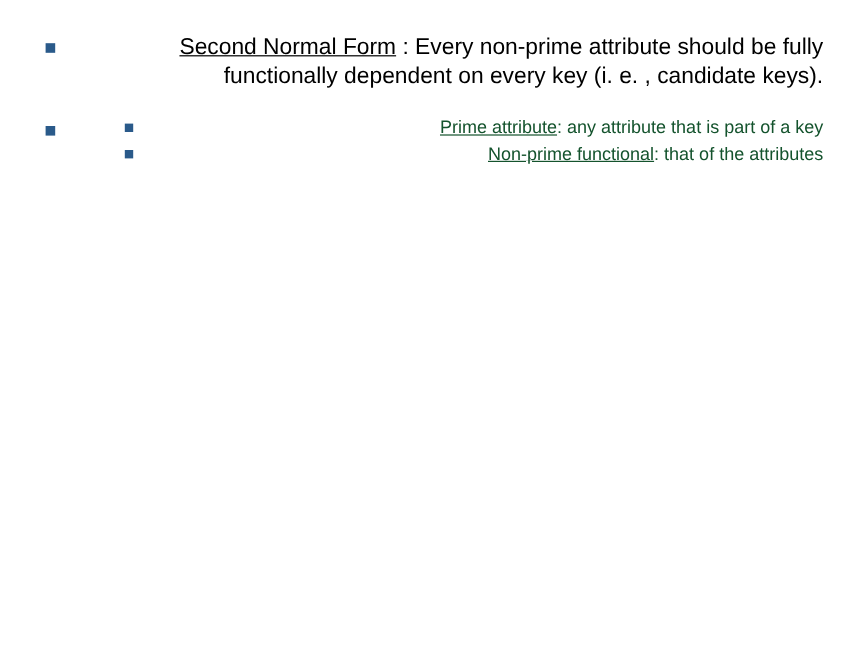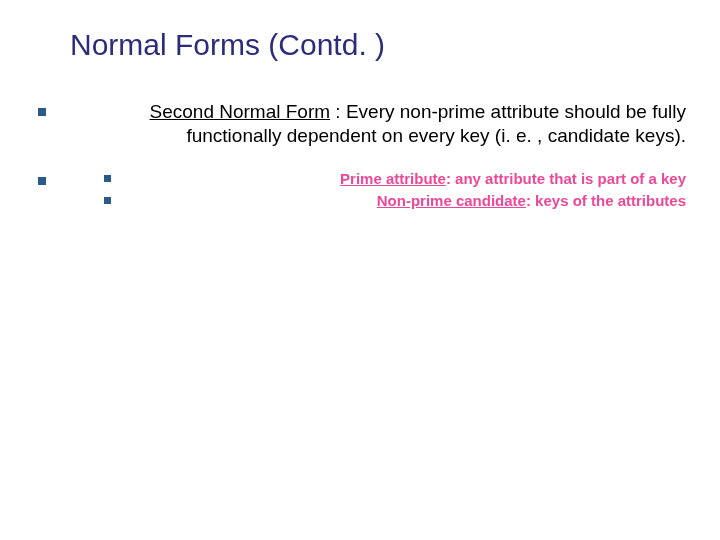--- a/index.html
+++ b/index.html
@@ -43,51 +43,49 @@
     list-style: none;
     padding-left: 0;
     margin-top: 20px;
   }
   .level2 > li {
     position: relative;
     padding-left: 24px;
     margin-left: 38px;
     font-size: 15px;
     line-height: 1.32;
-    color: #ec4899;
+    color: #14532d;
     margin-bottom: 3px;
-    font-weight: bold;
   }
   .level2 > li::before {
     content: "";
     position: absolute;
     left: 2px;
     top: 6px;
     width: 7px;
     height: 7px;
     background: #2a5a8a;
   }
   .underline { text-decoration: underline; }
 </style>
 </head>
 <body>
 
 <div class="slide">
-  <h1 class="title">Normal Forms (Contd. )</h1>
 
   <ul class="level1">
     <li>
       <span class="underline">Second Normal Form</span><span> : Every non-prime attribute should be fully functionally dependent on every key (i. e. , candidate keys).</span>
     </li>
     <li>
       <span class="underline"></span>
 
       <ul class="level2">
         <li>
           <span class="underline">Prime attribute</span><span>: any attribute that is part of a  key</span>
         </li>
         <li>
-          <span class="underline">Non-prime candidate</span><span>: keys of the attributes</span>
+          <span class="underline">Non-prime functional</span><span>: that of the attributes</span>
         </li>
       </ul>
     </li>
   </ul>
 </div>
 
 </body></html>

